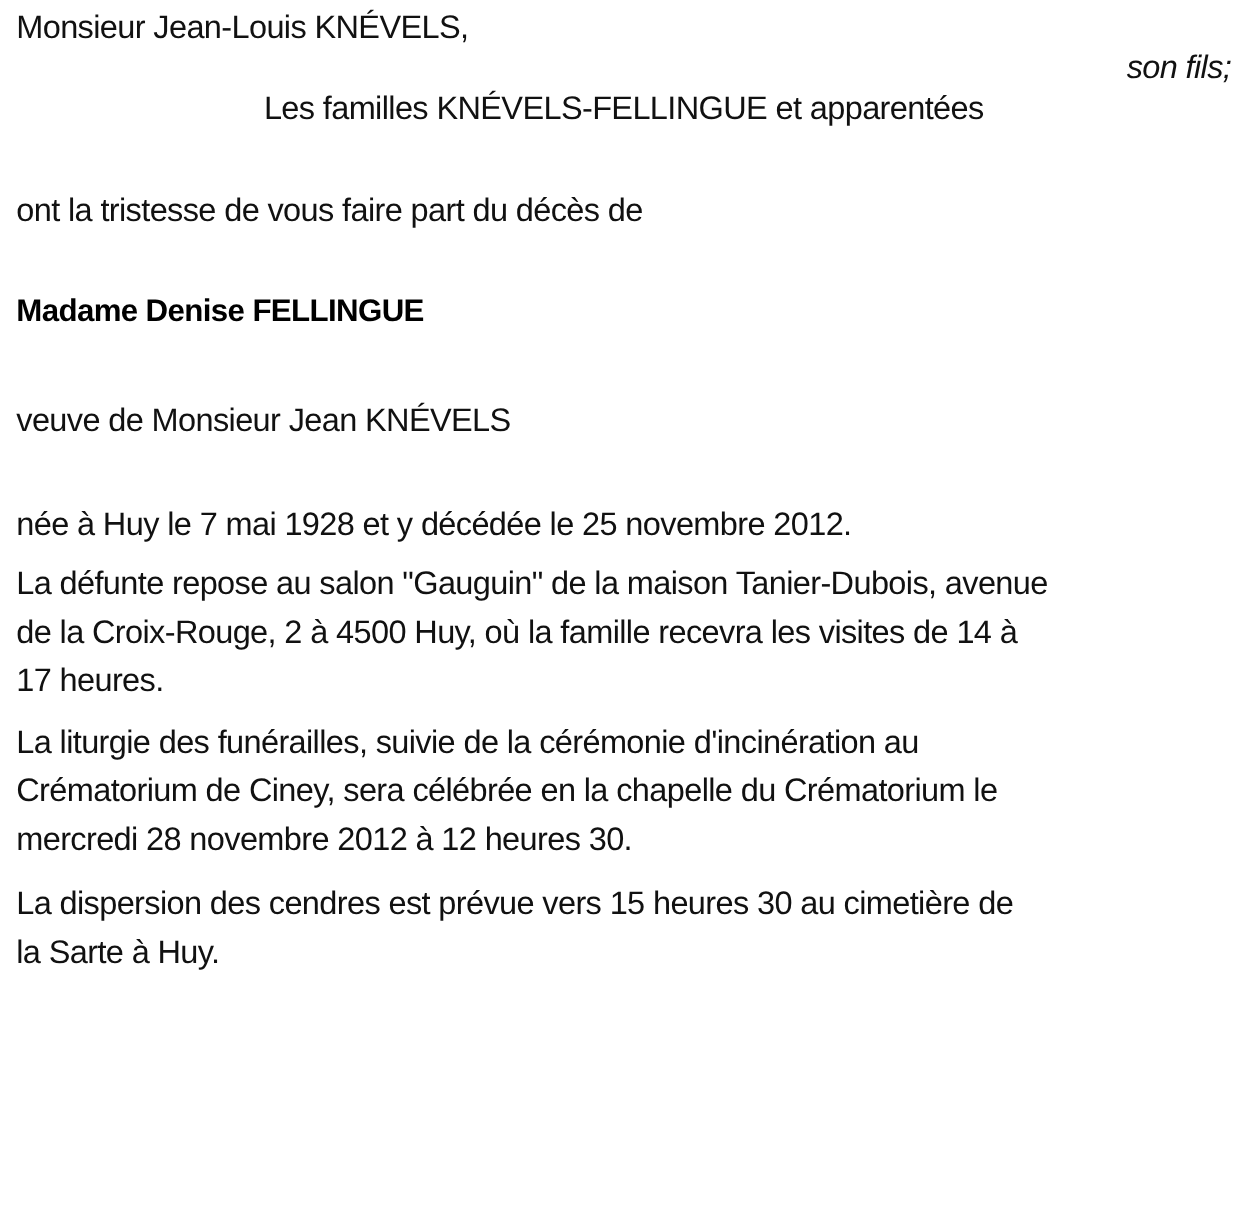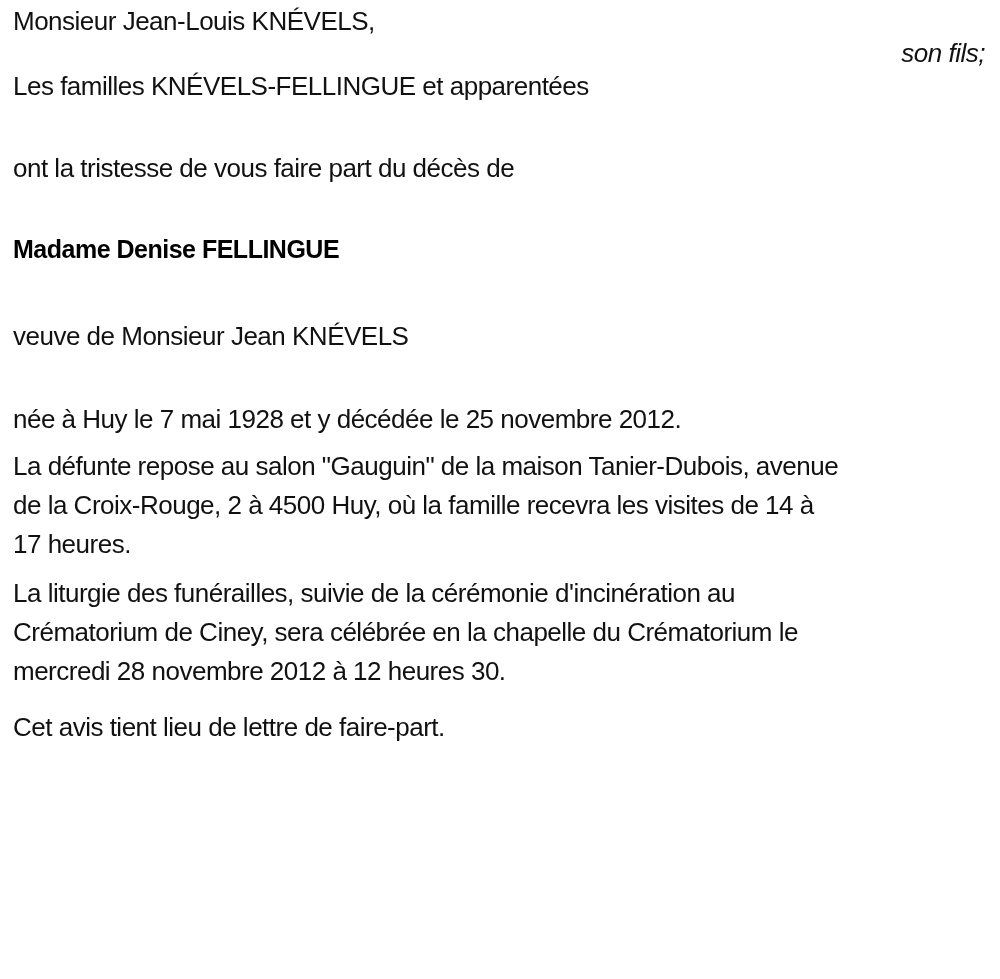--- a/index.html
+++ b/index.html
@@ -23,21 +23,21 @@
   }
   .page p {
     margin: 0;
     white-space: pre-line;
   }
   .relation {
     text-align: right;
     font-style: italic;
     margin-top: -7px !important;
   }
-  .families    { margin-top: -6px !important; }
+  .families    { margin-top: -6px !important; text-align: center; }
   .intro       { margin-top: 43px !important; }
   h1.deceased {
     font-size: 25px;
     line-height: 50px;
     font-weight: 700;
     margin: 36px 0 0 0;
     letter-spacing: -0.5px;
     color: #000000;
     white-space: pre-line;
   }
@@ -69,17 +69,18 @@
   <p class="birthdeath">née à Huy le 7 mai 1928 et y décédée le 25 novembre 2012.</p>
 
   <p class="wake">La défunte repose au salon "Gauguin" de la maison Tanier-Dubois, avenue
 de la Croix-Rouge, 2 à 4500 Huy, où la famille recevra les visites de 14 à
 17 heures.</p>
 
   <p class="funeral">La liturgie des funérailles, suivie de la cérémonie d'incinération au
 Crématorium de Ciney, sera célébrée en la chapelle du Crématorium le
 mercredi 28 novembre 2012 à 12 heures 30.</p>
 
+  <p class="ashes">La dispersion des cendres est prévue vers 15 heures 30 au cimetière de
+la Sarte à Huy.</p>
 
 
-  <p class="noticeline">Cet avis tient lieu de lettre de faire-part.</p>
 
 </div>
 
 </body></html>

